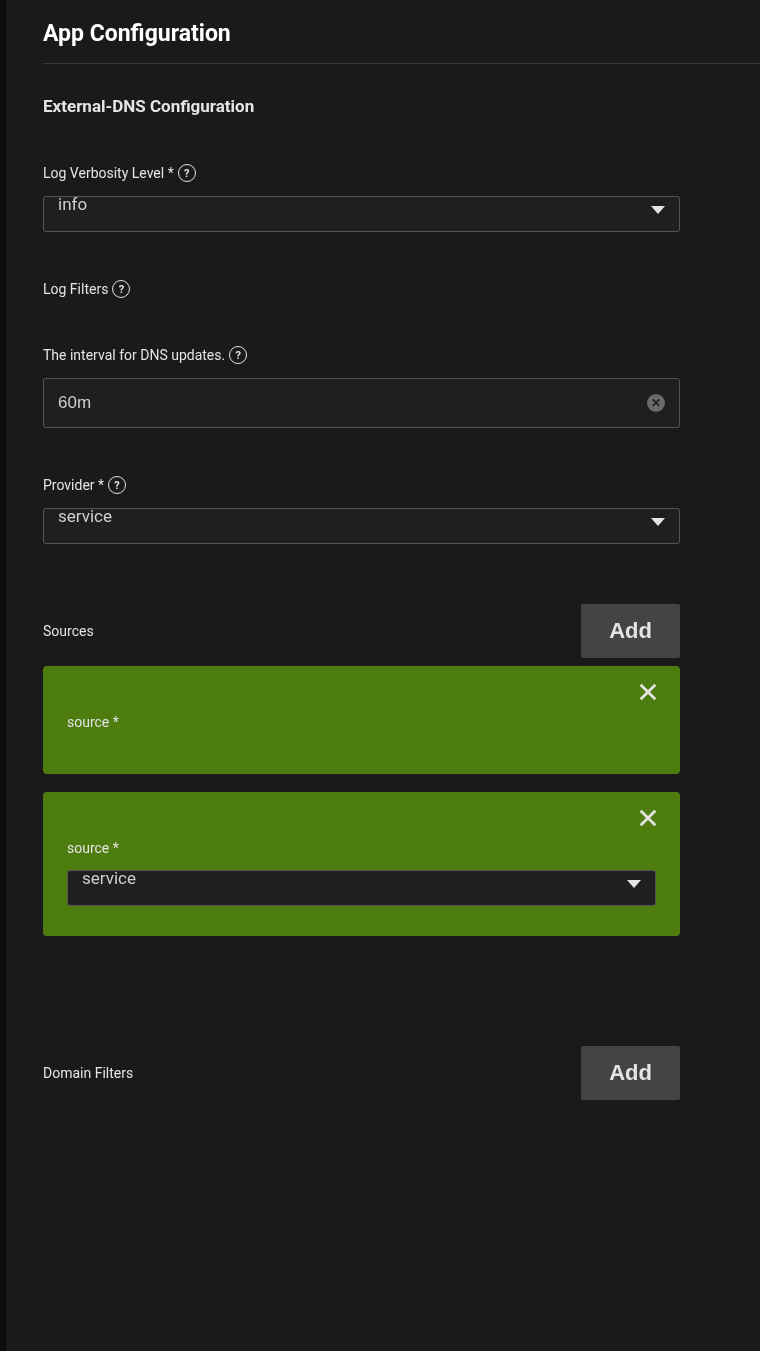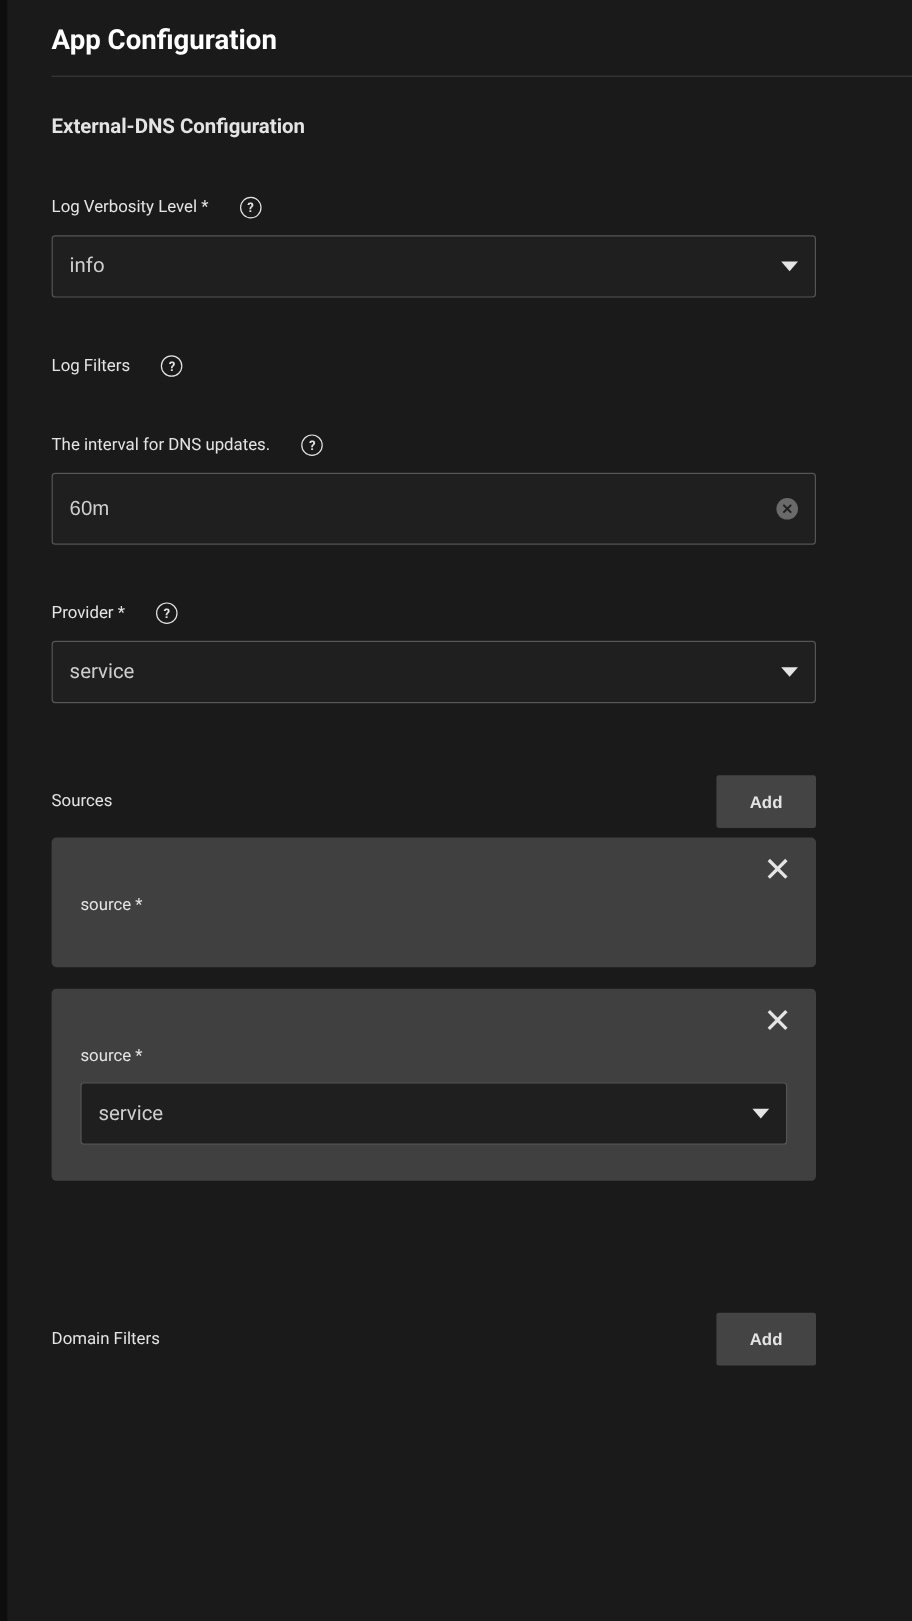--- a/index.html
+++ b/index.html
@@ -37,21 +37,21 @@
       color: #e4e4e4;
       margin-top: 32px;
     }
     .field {
       margin-top: 48px;
       padding-right: 80px;
     }
     .field-label-row {
       display: flex;
       align-items: center;
-      gap: 26px;
+      gap: 4px;
       margin-bottom: 14px;
     }
     .field-label {
       font-size: 14px;
       font-weight: 400;
       color: #e4e4e4;
     }
     .help-icon {
       width: 18px;
       height: 18px;
@@ -62,45 +62,45 @@
       justify-content: center;
       font-size: 11px;
       font-weight: 700;
       color: #e4e4e4;
       cursor: pointer;
       flex-shrink: 0;
     }
     .select-box {
       position: relative;
       width: 100%;
-      height: 52px;
+      height: 36px;
       background: #1f1f1f;
       border: 1px solid #555555;
       border-radius: 3px;
       display: flex;
-      align-items: center;
+      align-items: flex-end;
       padding: 17px 14px;
       cursor: pointer;
     }
     .select-value {
       font-size: 17px;
       color: #cfcfcf;
       flex: 1;
     }
     .chevron-down {
       width: 0;
       height: 0;
       border-left: 7px solid transparent;
       border-right: 7px solid transparent;
       border-top: 8px solid #e4e4e4;
     }
     .text-input-box {
       position: relative;
       width: 100%;
-      height: 60px;
+      height: 50px;
       background: #1f1f1f;
       border: 1px solid #555555;
       border-radius: 3px;
       display: flex;
       align-items: center;
       padding: 0 14px;
     }
     .text-input-value {
       font-size: 17px;
       color: #cfcfcf;
@@ -134,30 +134,30 @@
       padding-right: 80px;
     }
     .list-header-label {
       font-size: 14px;
       color: #e4e4e4;
     }
     .add-btn {
       background: #444444;
       border: none;
       color: #e4e4e4;
-      font-size: 14px;
+      font-size: 22px;
       font-weight: 700;
       padding: 14px 28px;
       cursor: pointer;
       border-radius: 2px;
     }
     .card {
       margin-top: 8px;
       margin-right: 80px;
-      background: #404040;
+      background: #4d7c0f;
       border-radius: 4px;
       padding: 16px 24px 30px 24px;
       position: relative;
     }
     .card + .card {
       margin-top: 18px;
     }
     .card-close {
       position: absolute;
       top: 12px;

